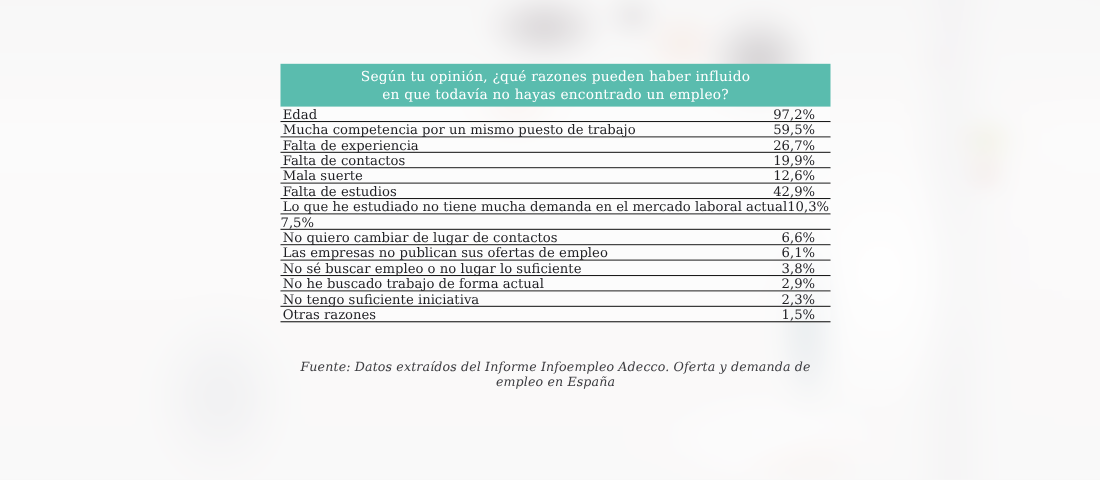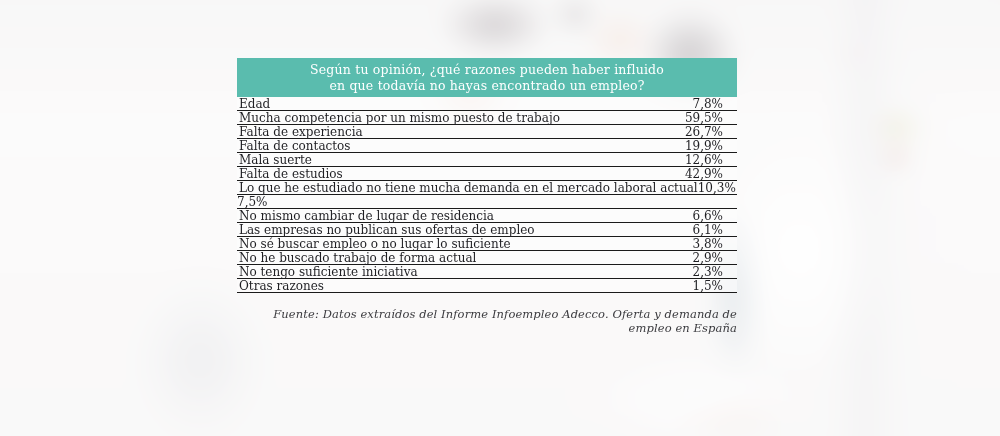--- a/index.html
+++ b/index.html
@@ -23,56 +23,56 @@
       radial-gradient(19px 15px at 927px 188px, rgba(198,126,108,0.60), transparent 70%),
       radial-gradient(6px 6px  at 878px 85px,  rgba(200,90,100,0.50),  transparent 70%),
       radial-gradient(40px 120px at 765px 320px, rgba(148,168,182,0.50), transparent 70%),
       radial-gradient(90px 110px at 230px 390px, rgba(226,226,229,0.90), transparent 75%),
       radial-gradient(80px 30px at 760px 450px, rgba(235,205,190,0.50), transparent 70%),
       linear-gradient(90deg, transparent 81%, rgba(228,227,230,0.55) 84.5%, rgba(244,243,244,0.30) 88%, transparent 95%),
       linear-gradient(180deg,#f1f0f0 0%,#f8f7f7 30%,#f5f4f4 100%);
   }
   .wash{position:absolute;inset:0;background:rgba(255,255,255,0.45);}
   
-  .table-wrap{position:absolute;left:237px;top:58px;width:500px;}
+  .table-wrap{position:absolute;left:255px;top:58px;width:500px;}
   .thead{
     background:#5abcae;color:#ffffff;text-align:center;
     font-size:12.5px;line-height:15.5px;padding:4px 6px;letter-spacing:0.2px;
   }
   .tbody{display:flex;flex-direction:column;}
   .trow{
     display:flex;justify-content:space-between;align-items:center;
     height:14px;box-sizing:border-box;
     border-bottom:1.4px solid #1b1b1b;
     background:rgba(253,253,254,0.50);
     font-size:12px;color:#1f1f23;
   }
   .trow .lbl{padding-left:2px;white-space:nowrap;}
   .trow .val{padding-right:14px;white-space:nowrap;}
   .source{
-    margin-top:14px;text-align:right;
+    margin-top:33px;text-align:center;
     font-style:italic;font-size:11.5px;color:#3b3b3f;letter-spacing:0.1px;
   }
 </style>
 </head>
 <body>
 
 <div class="stage">
   <div class="photo"></div>
   <div class="wash"></div>
 
   <div class="table-wrap">
     <div class="thead">
       <div>Según tu opinión, ¿qué razones pueden haber influido</div>
       <div>en que todavía no hayas encontrado un empleo?</div>
     </div>
     <div class="tbody">
       <div class="trow">
           <span class="lbl">Edad</span>
-          <span class="val">7,8%</span>
+          <span class="val">97,2%</span>
         </div>
       <div class="trow">
           <span class="lbl">Mucha competencia por un mismo puesto de trabajo</span>
           <span class="val">59,5%</span>
         </div>
       <div class="trow">
           <span class="lbl">Falta de experiencia</span>
           <span class="val">26,7%</span>
         </div>
       <div class="trow">
@@ -88,21 +88,21 @@
           <span class="val">42,9%</span>
         </div>
       <div class="trow">
           <span class="lbl">Lo que he estudiado no tiene mucha demanda en el mercado laboral actual</span>
           <span class="val">10,3%</span>
         </div>
       <div class="trow">
           <span class="val">7,5%</span>
         </div>
       <div class="trow">
-          <span class="lbl">No mismo cambiar de lugar de residencia</span>
+          <span class="lbl">No quiero cambiar de lugar de contactos</span>
           <span class="val">6,6%</span>
         </div>
       <div class="trow">
           <span class="lbl">Las empresas no publican sus ofertas de empleo</span>
           <span class="val">6,1%</span>
         </div>
       <div class="trow">
           <span class="lbl">No sé buscar empleo o no lugar lo suficiente</span>
           <span class="val">3,8%</span>
         </div>

